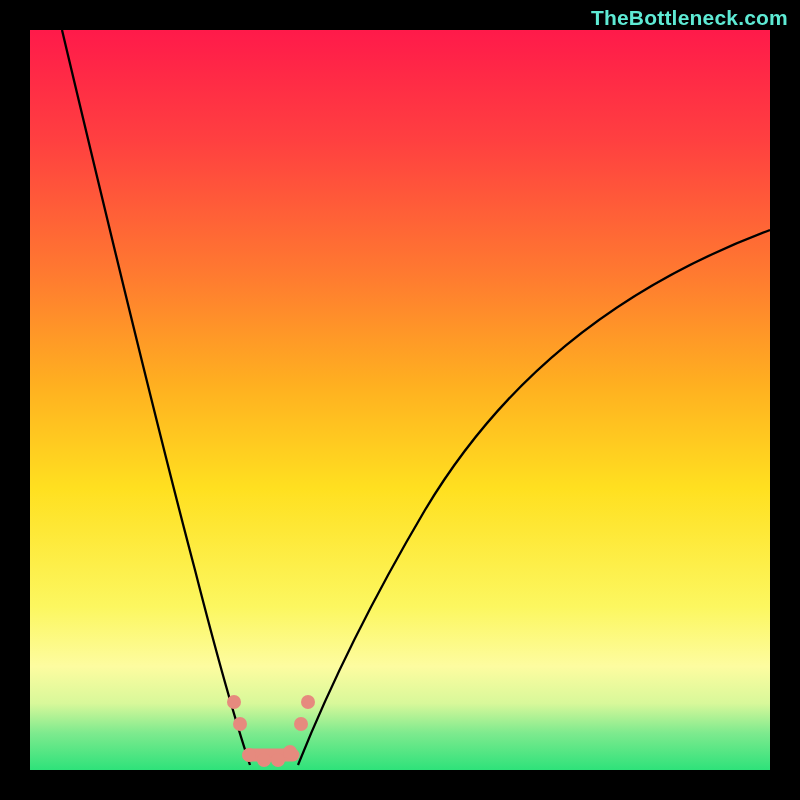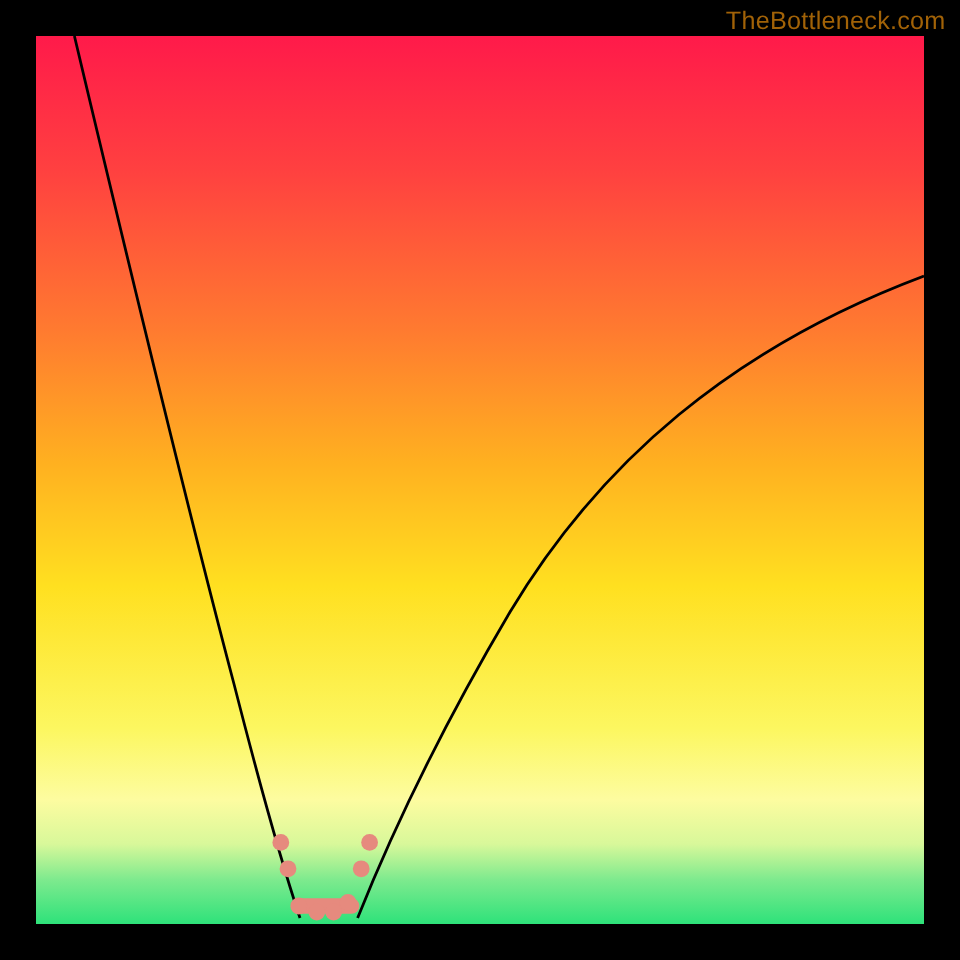--- a/index.html
+++ b/index.html
@@ -27,23 +27,23 @@
       #fdfca0 86%,
       #d8f89a 91%,
       #7eea8e 95%,
       #2ee27a 100%
     );
   }
   .watermark {
     position: absolute;
     top: 6px;
     right: 12px;
-    color: #a16207;
+    color: #5eead4;
     font-size: 21px;
-    font-weight: 400;
+    font-weight: 700;
     letter-spacing: 0.2px;
     z-index: 10;
     user-select: none;
   }
   svg.curves {
     position: absolute;
     left: 0;
     top: 0;
     width: 740px;
     height: 740px;

